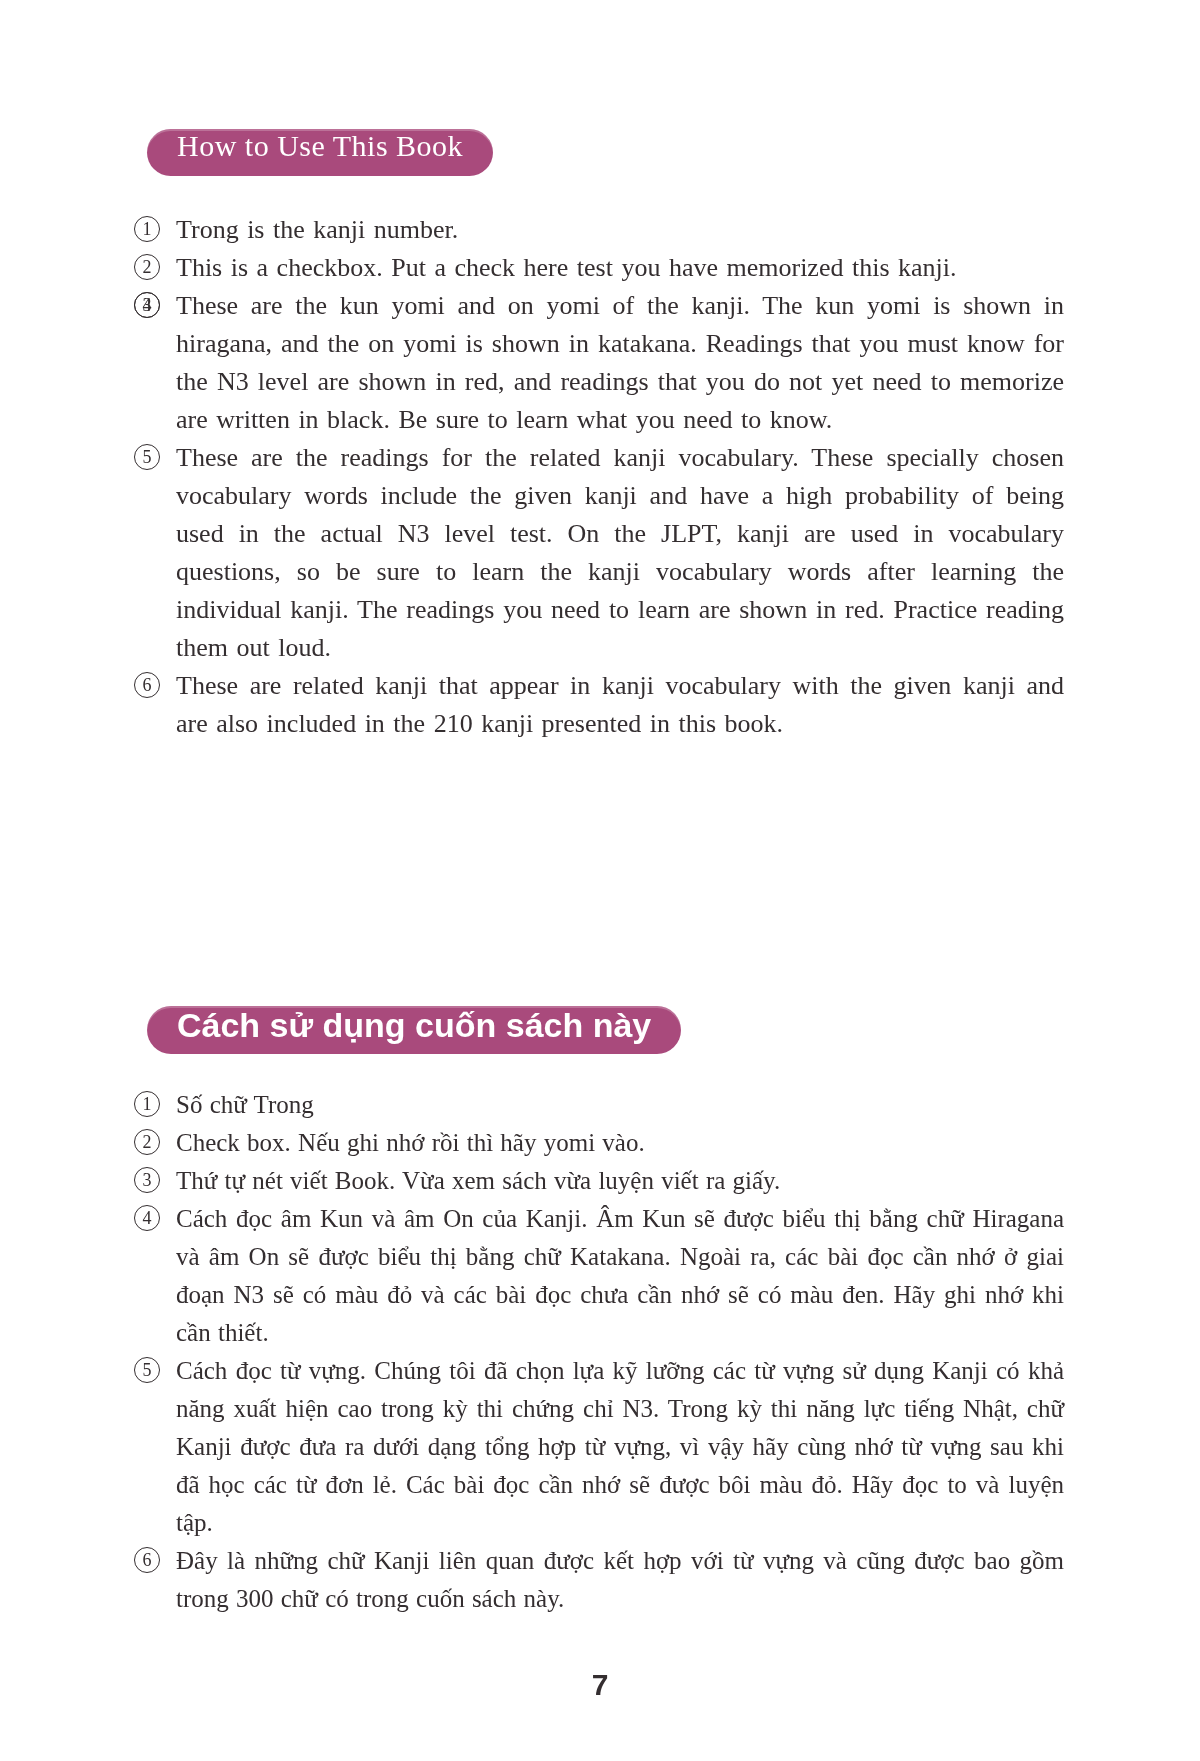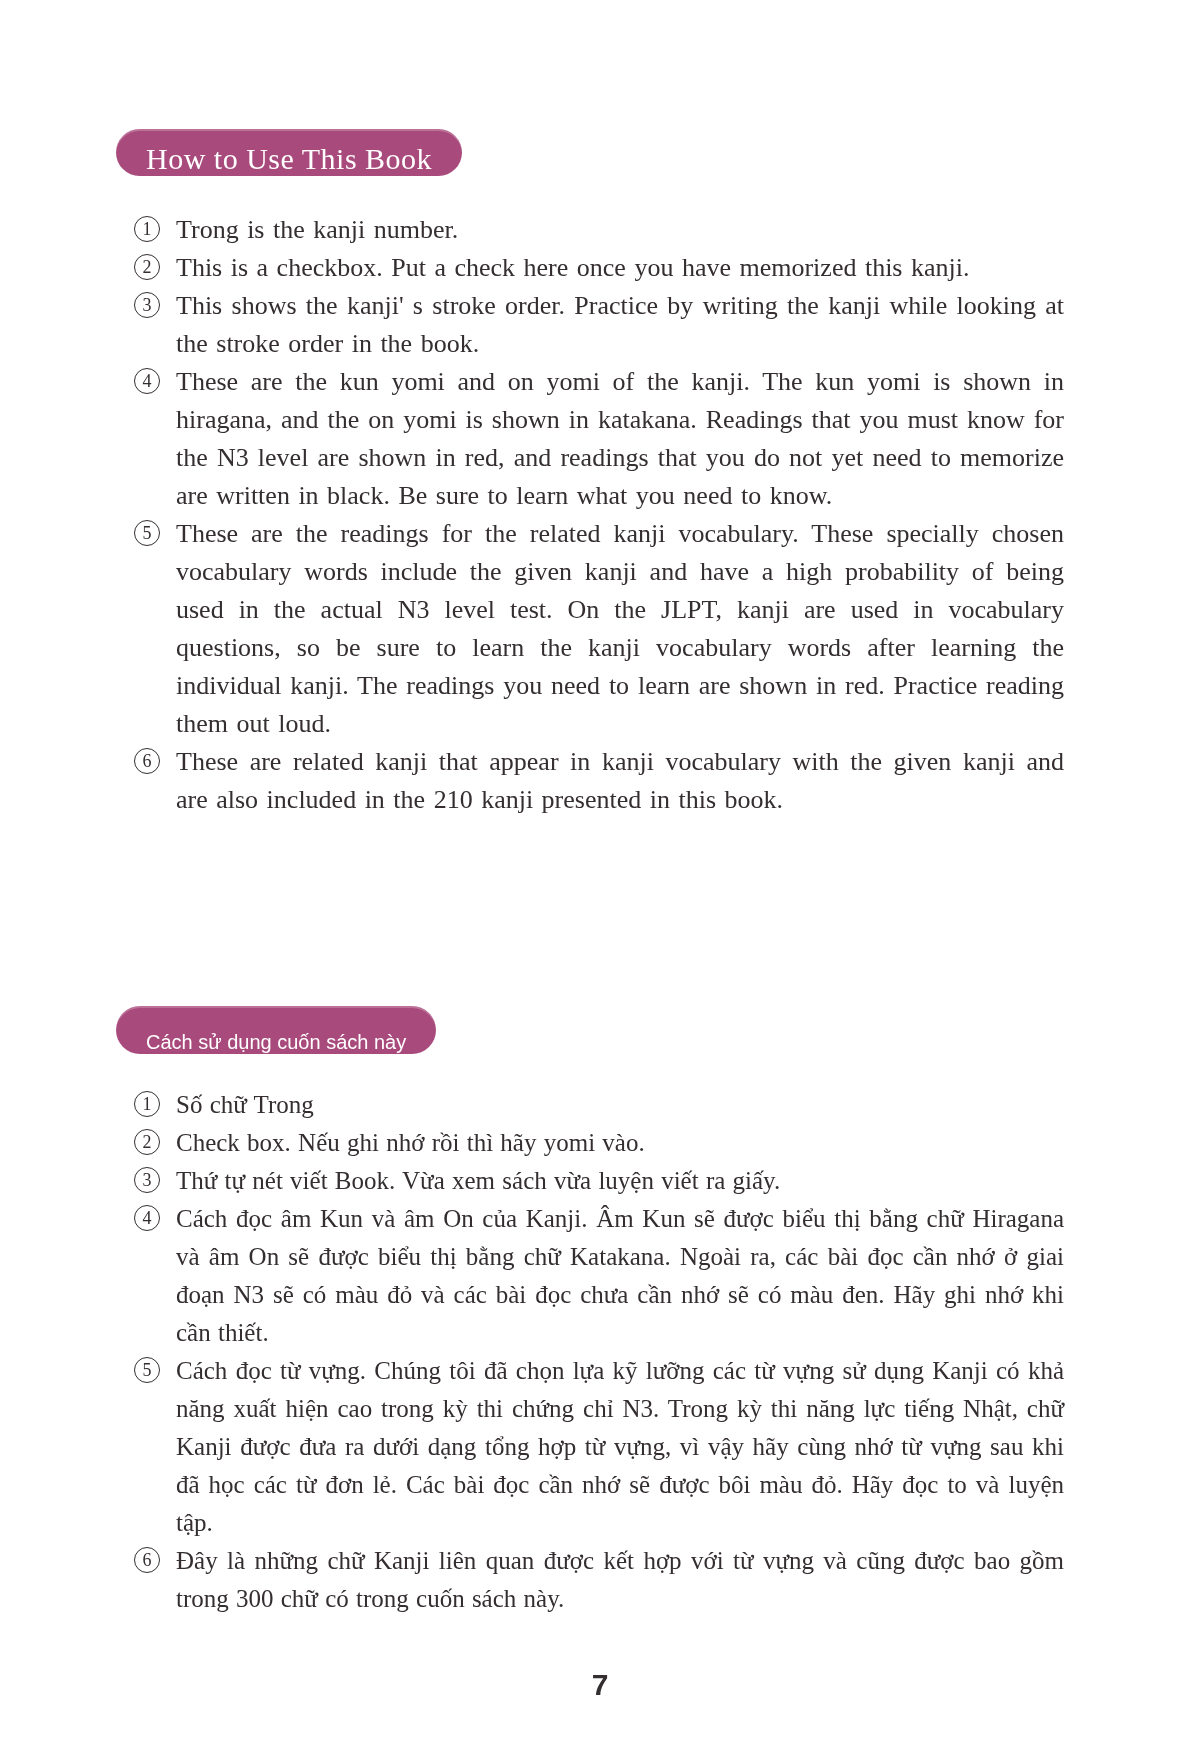--- a/index.html
+++ b/index.html
@@ -7,44 +7,44 @@
     position: relative;
     width: 1200px;
     height: 1761px;
     background: #ffffff;
     overflow: hidden;
     font-family: "Liberation Serif", "DejaVu Serif", serif;
     color: var(--text-color, #342e30);
   }
   .badge {
     position: absolute;
-    left: 116px;
+    left: 147px;
     display: inline-flex;
-    align-items: flex-end;
+    align-items: flex-start;
     justify-content: center;
     background: var(--badge-bg, #a94a7c);
     color: var(--badge-text, #ffffff);
     border-radius: 25px;
     padding: 0 30px;
     box-shadow: inset 0 2px 0 rgba(255,255,255,0.22);
     white-space: nowrap;
   }
   .badge.en {
     top: 129px;
     height: 47px;
     font-family: "Liberation Serif", "DejaVu Serif", serif;
     font-size: 30px;
     letter-spacing: 0.5px;
   }
   .badge.vn {
     top: 1006px;
     height: 48px;
     font-family: "Liberation Sans", "DejaVu Sans", sans-serif;
-    font-weight: normal;
-    font-size: 20px;
+    font-weight: bold;
+    font-size: 34px;
   }
   .list {
     position: absolute;
     left: 134px;
     width: 930px;
   }
   .list.en { top: 211px; }
   .list.vn { top: 1086px; }
   .item {
     position: relative;
@@ -91,26 +91,25 @@
   </div>
 
   <div class="list en">
   <div class="item">
     <span class="item-num">1</span>
     <span>Trong is the kanji number.</span>
   </div>
 
   <div class="item">
     <span class="item-num">2</span>
-    <span>This is a checkbox. Put a check here once you have memorized this kanji.</span>
+    <span>This is a checkbox. Put a check here test you have memorized this kanji.</span>
   </div>
 
   <div class="item">
     <span class="item-num">3</span>
-    <span>This shows the kanji' s stroke order. Practice by writing the kanji while looking at the stroke order in the book.</span>
   </div>
 
   <div class="item">
     <span class="item-num">4</span>
     <span>These are the kun yomi and on yomi of the kanji. The kun yomi is shown in hiragana, and the on yomi is shown in katakana. Readings that you must know for the N3 level are shown in red, and readings that you do not yet need to memorize are written in black. Be sure to learn what you need to know.</span>
   </div>
 
   <div class="item">
     <span class="item-num">5</span>
     <span>These are the readings for the related kanji vocabulary. These specially chosen vocabulary words include the given kanji and have a high probability of being used in the actual N3 level test. On the JLPT, kanji are used in vocabulary questions, so be sure to learn the kanji vocabulary words after learning the individual kanji. The readings you need to learn are shown in red. Practice reading them out loud.</span>

